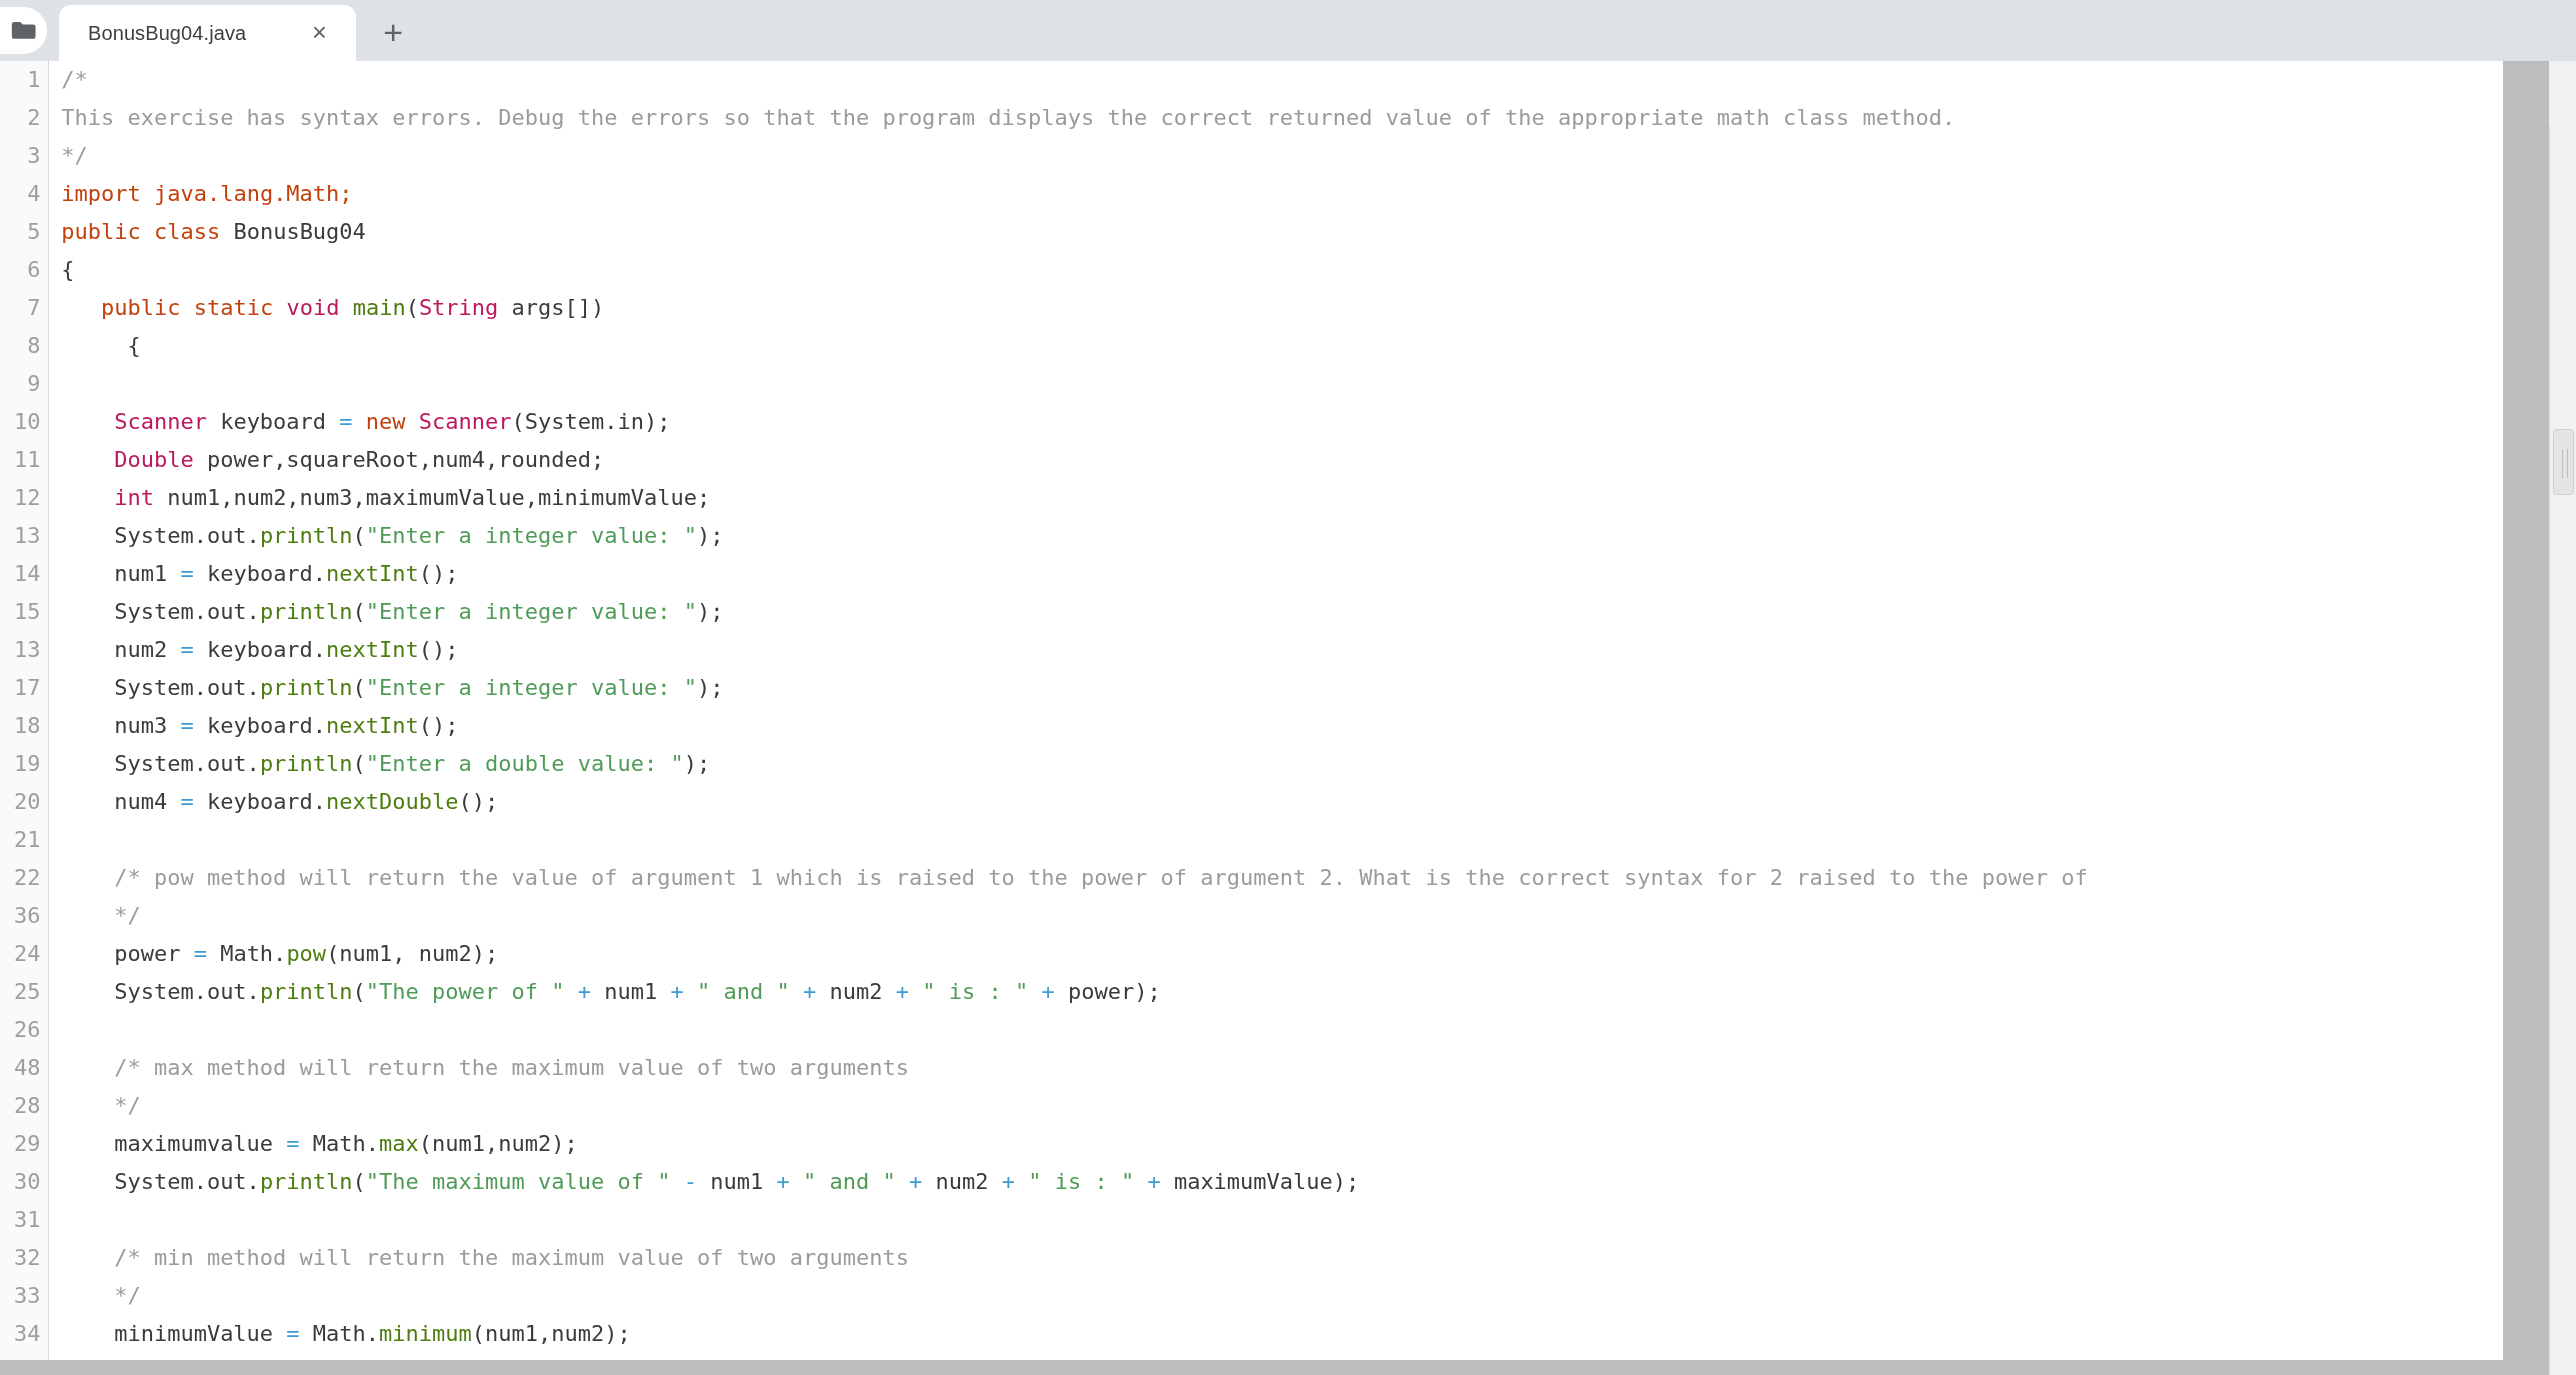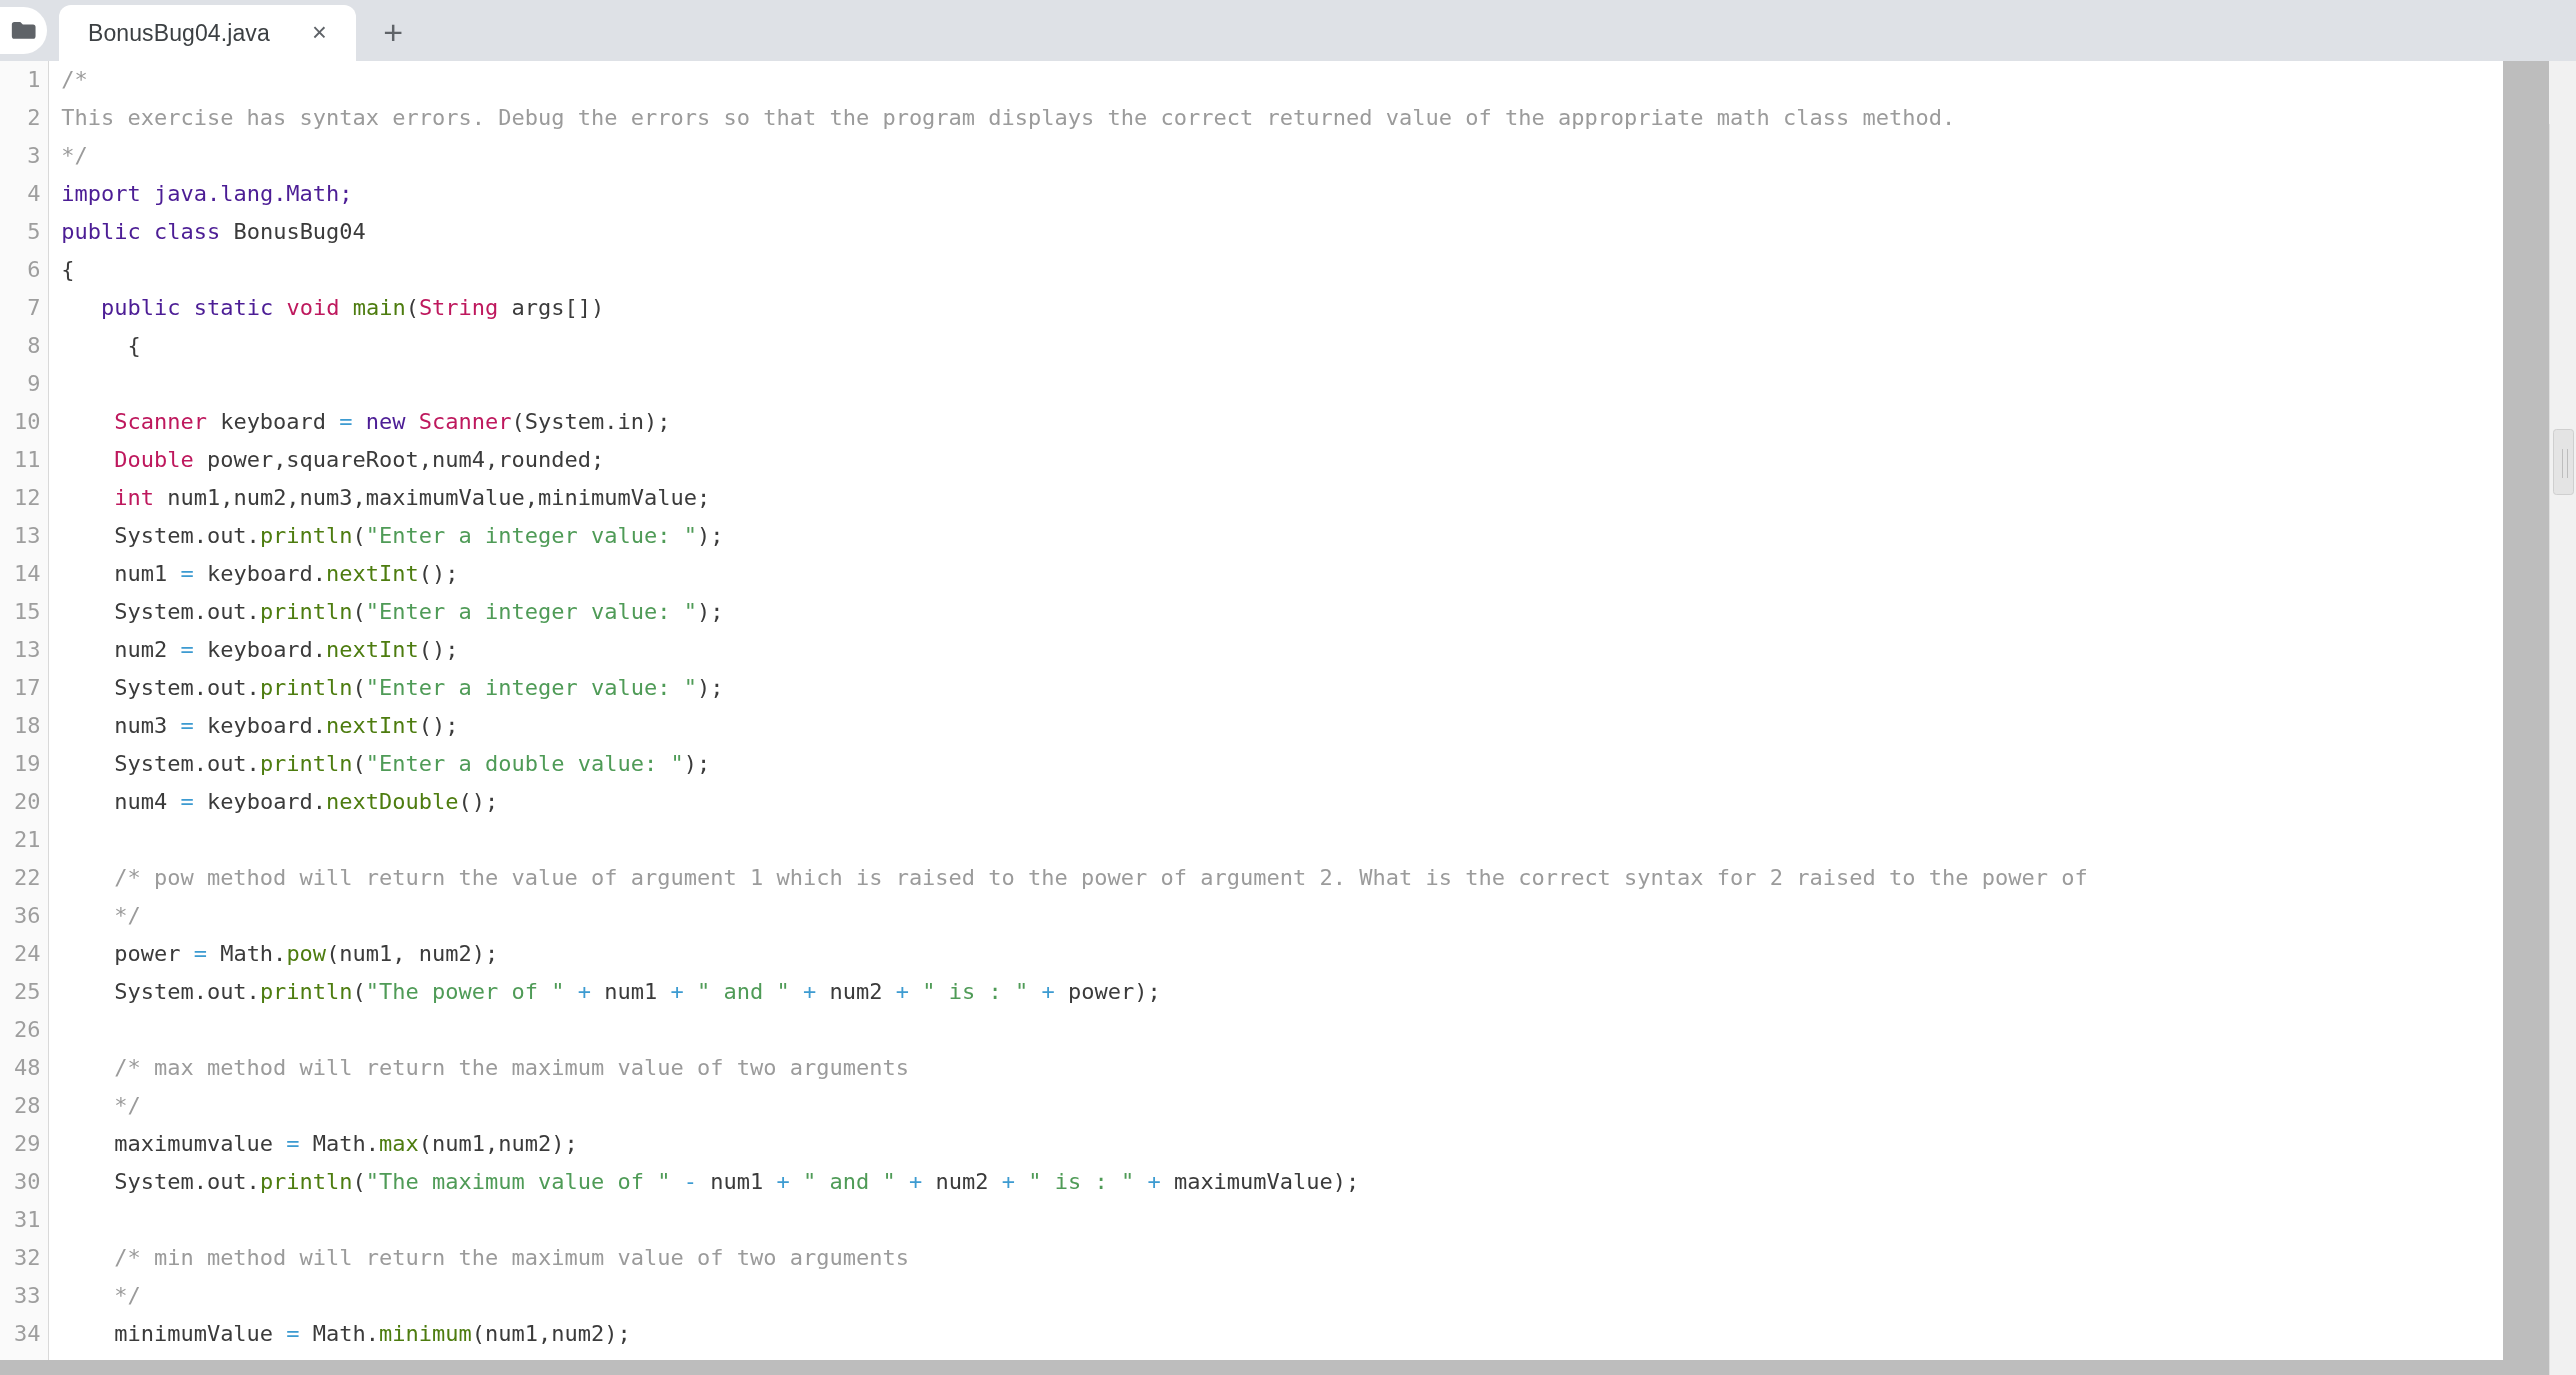--- a/index.html
+++ b/index.html
@@ -33,21 +33,21 @@
     background: #ffffff;
     border-radius: 12px 12px 0 0;
     display: flex; align-items: center;
     padding: 0 18.7px 0 29px;
     margin-left: 12px;
     min-width: 297px;
     flex: 0 0 auto;
   }
   .tab-title {
     font-family: "Liberation Sans", sans-serif;
-    font-size: 23px;
+    font-size: 20px;
     color: #3c4043;
     white-space: nowrap;
     letter-spacing: 0.1px;
   }
   .tab-close {
     margin-left: auto;
     width: 36px; height: 36px;
     display:flex; align-items:center; justify-content:center;
     color: #5f6368;
     font-family: "Liberation Sans", sans-serif;
@@ -98,21 +98,21 @@
     height: 38px;
     line-height: 38px;
     white-space: pre;
     font-family: "DejaVu Sans Mono", monospace;
     font-size: 22px;
     color: #3b3b3b;
     padding-left: 10.2px;
   }
 
   
-  .k  { color: #4c1d95; }   
+  .k  { color: #c2410c; }   
   .ty { color: #be185d; margin-top: 7px; }   
   .fn { color: #4d7c0f; }   
   .st { color: #4f9b57; }   
   .cm { color: #9b9b9b; }   
   .op { color: #3d9bd1; }   
   .pl { color: #3b3b3b; }   
 
   
   #vscroll {
     position: absolute;

